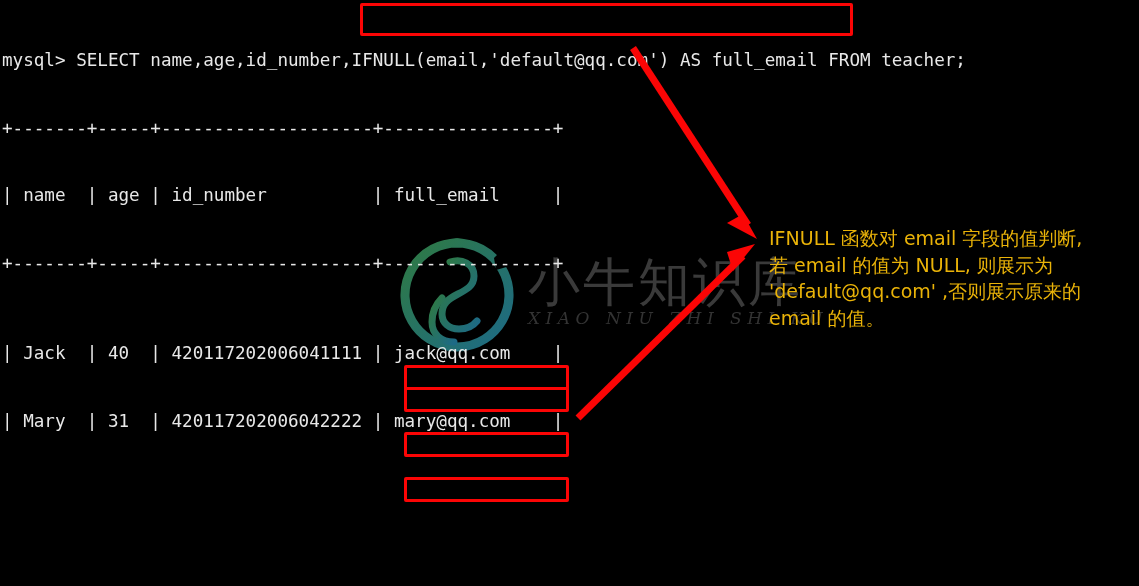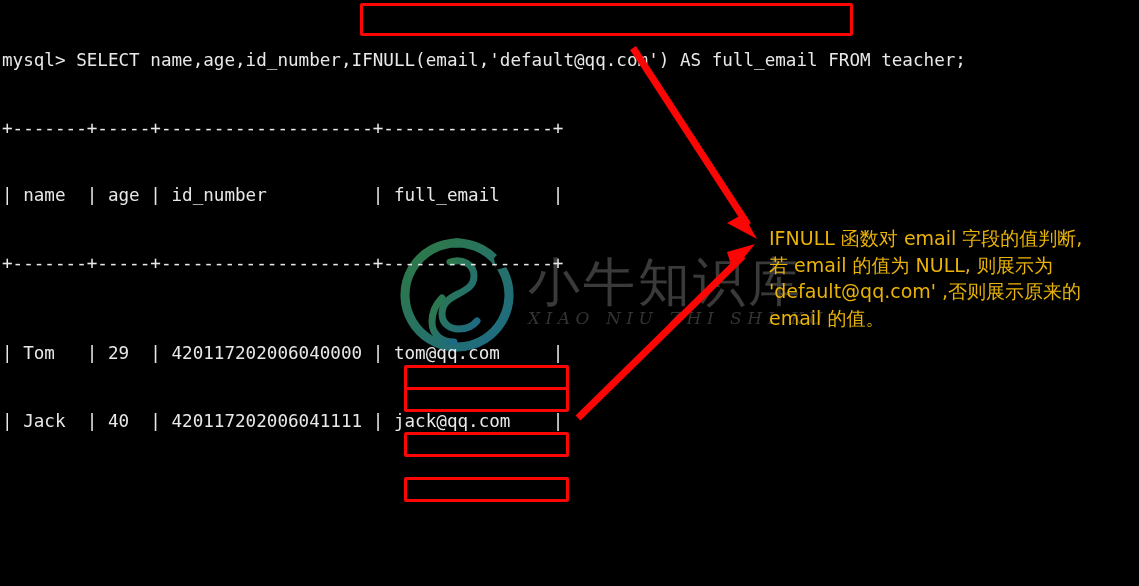--- a/index.html
+++ b/index.html
@@ -104,22 +104,22 @@
   <div id="wm-cn">小牛知识库</div>
   <div id="wm-py">XIAO NIU ZHI SHI KU</div>
 </div>
 
 <div id="terminal">
   <div class="line">mysql&gt; SELECT name,age,id_number,IFNULL(email,'default@qq.com') AS full_email FROM teacher;</div>
   <div class="line">+-------+-----+--------------------+----------------+</div>
   <div class="line">| name  | age | id_number          | full_email     |</div>
   <div class="line">+-------+-----+--------------------+----------------+</div>
 
-  <div class="line">| Tom   | 29  | 420117202006040000 | tom@qq.com     |</div>
   <div class="line">| Jack  | 40  | 420117202006041111 | jack@qq.com    |</div>
+  <div class="line">| Mary  | 31  | 420117202006042222 | mary@qq.com    |</div>
   
   
   
   
   
   
   
   
   
   

